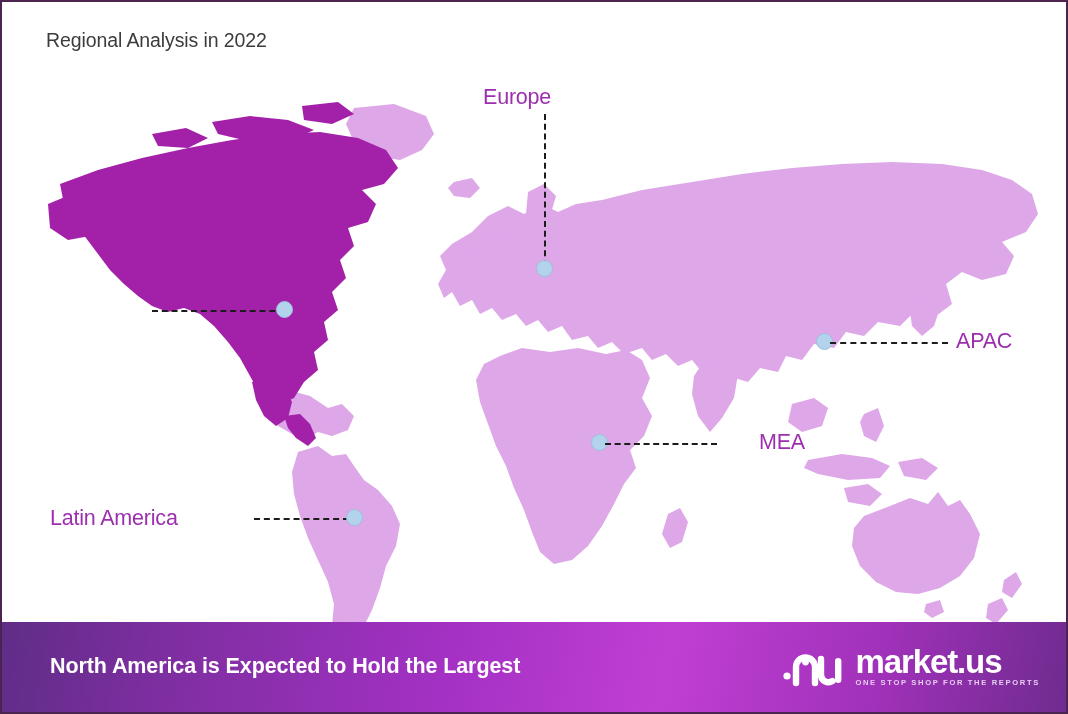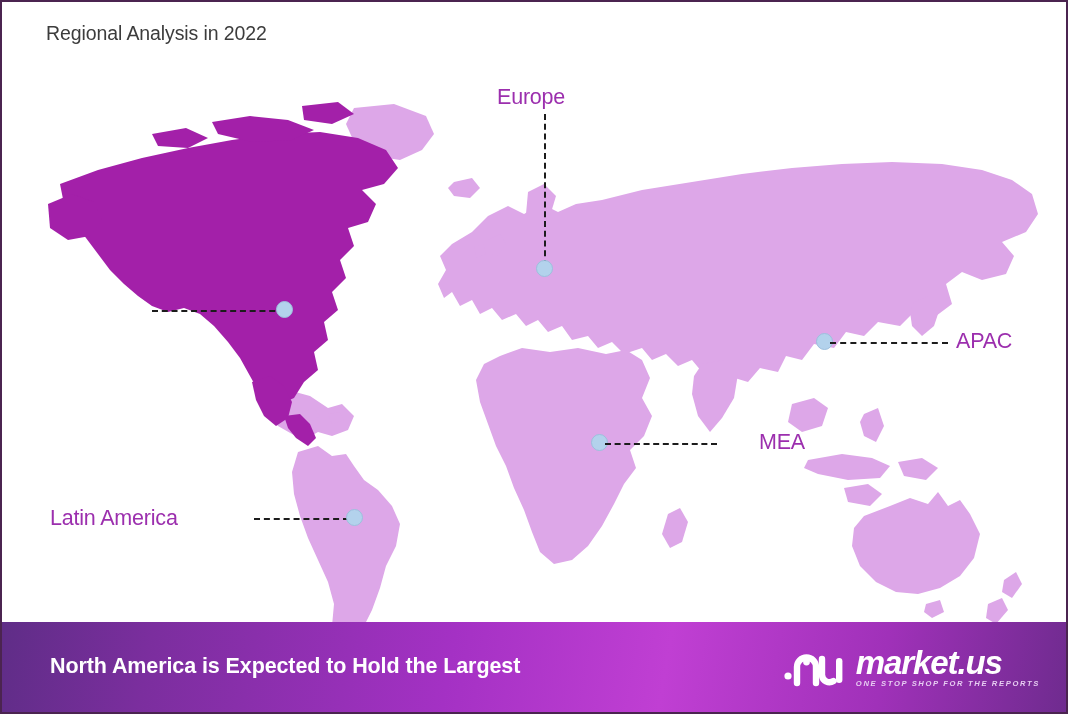--- a/index.html
+++ b/index.html
@@ -17,21 +17,21 @@
     overflow: hidden;
   }
 
   
   #header { position: absolute; left: 44px; top: 20px; z-index: 40; }
   #title {
     font-size: 31px; font-weight: bold; color: #111111;
     letter-spacing: -0.2px; line-height: 1.1; white-space: nowrap;
   }
   #subtitle {
-    font-size: 19.5px; color: #3c3c3c; 
+    font-size: 19.5px; color: #3c3c3c; margin-top: 7px;
     letter-spacing: -0.1px; white-space: nowrap;
   }
 
   
   #map-wrap {
     position: absolute; left: 0; top: 62px;
     width: 1068px; height: 560px; z-index: 10;
   }
   #world-map { display: block; width: 100%; height: 100%; }
 
@@ -68,21 +68,21 @@
     position: absolute; left: 0; bottom: 0;
     width: 1068px; height: 90px; z-index: 50;
     background: linear-gradient(100deg, #5f2d87 0%, #7b2e9e 14%, #a431c4 42%, #c03fd3 62%, #a031b9 82%, #6e2b8e 100%);
     display: flex; align-items: center; justify-content: space-between;
     padding: 0 30px 0 48px;
   }
   #footer-text {
     color: #ffffff; font-size: 21.5px; font-weight: bold;
     line-height: 1.35; letter-spacing: -0.1px;
   }
-  #logo { display: flex; align-items: center; gap: 11px; font-style: italic; }
+  #logo { display: flex; gap: 11px; }
   #logo-mark { width: 62px; height: 44px; }
   #logo-words { display: flex; flex-direction: column; }
   #logo-name {
     color: #ffffff; font-size: 33px; font-weight: bold;
     letter-spacing: -1.1px; line-height: 1;
   }
   #logo-tag {
     color: #e7cdf2; font-size: 7.6px; font-weight: bold;
     letter-spacing: 1.65px; margin-top: 0; white-space: nowrap;
   }
@@ -190,21 +190,21 @@
     </svg>
   </div>
 
   <div id="annot">
 
     <div class="ann-label two-line" style="left:22px; top:324px;">
     </div>
     <div class="leader" style="left:150px; top:308px; width:133px;"></div>
     <div class="dot" style="left:274px; top:299px;"></div>
 
-    <div class="ann-label" style="left:495px; top:82px;">
+    <div class="ann-label" style="left:481px; top:82px;">
       <span>Europe</span>
     </div>
     <div class="leader-v" style="left:542px; top:112px; height:152px;"></div>
     <div class="dot" style="left:534px; top:258px;"></div>
 
     <div class="dot" style="left:814px; top:331px;"></div>
     <div class="leader" style="left:828px; top:340px; width:118px;"></div>
     <div class="ann-label" style="left:954px; top:326px;">
       <span>APAC</span>
     </div>

